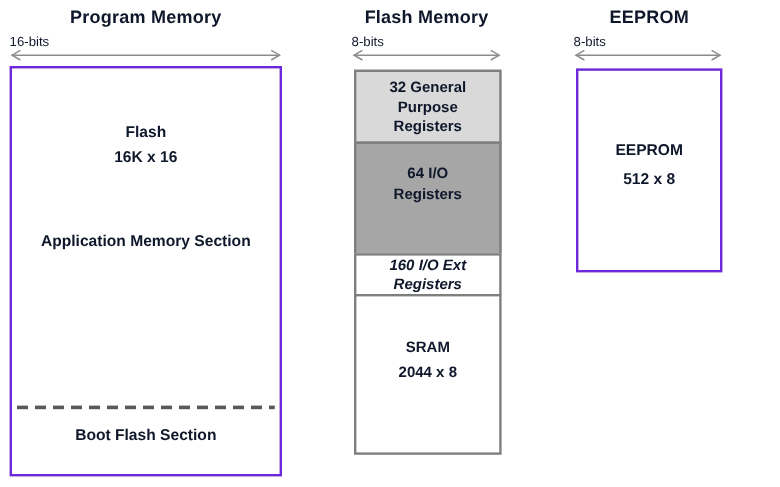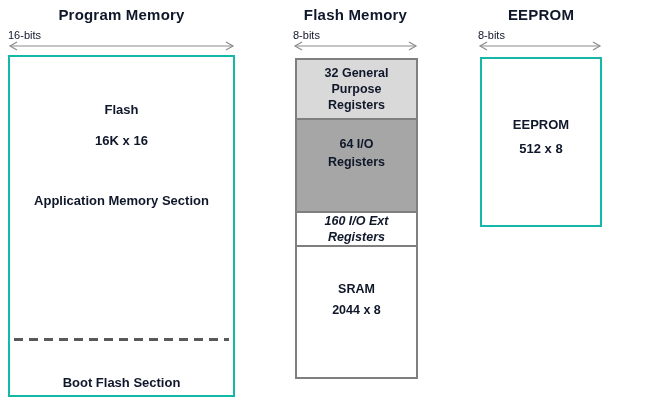--- a/index.html
+++ b/index.html
@@ -3,21 +3,21 @@
 <meta charset="utf-8">
 <style>
   html,body{margin:0;padding:0;background:#ffffff;}
   .canvas{
     position:relative;width:650px;height:406px;background:#ffffff;
     font-family:"Liberation Sans","DejaVu Sans",sans-serif;color:#0f172a;overflow:hidden;
   }
   .col-title{position:absolute;top:6px;font-weight:bold;font-size:15px;text-align:center;letter-spacing:.2px;}
   .bits-label{position:absolute;top:29px;font-weight:normal;font-size:11px;text-align:left;}
   .arrow{position:absolute;top:41px;height:10px;}
-  .mem-box{position:absolute;box-sizing:border-box;border:2px solid #14b8a6;background:#ffffff;}
+  .mem-box{position:absolute;box-sizing:border-box;border:2px solid #6d28d9;background:#ffffff;}
   .box-label{position:absolute;left:0;right:0;text-align:center;font-weight:bold;font-size:13px;line-height:15px;}
   .dashed-divider{
     position:absolute;left:4px;right:4px;top:281px;height:3px;
     background:repeating-linear-gradient(90deg,#595959 0 9px,transparent 9px 15px);
   }
   .dm-stack{position:absolute;left:295px;top:58px;width:123px;}
   .dm-block{
     position:relative;box-sizing:border-box;width:123px;border:2px solid #7f7f7f;
     display:flex;flex-direction:column;align-items:center;
     font-weight:bold;font-size:12.5px;text-align:center;background:#ffffff;
@@ -35,24 +35,24 @@
 
   <div class="col-title" style="left:8px;width:227px;">Program Memory</div>
   <div class="bits-label" style="left:8px;width:227px;">16-bits</div>
   <svg class="arrow" style="left:8px;" width="227" height="10" viewBox="0 0 227 10">
     <line x1="2" y1="5" x2="225" y2="5" stroke="#8c8c8c" stroke-width="1.2"></line>
     <polyline points="9,1 2,5 9,9" fill="none" stroke="#8c8c8c" stroke-width="1.2"></polyline>
     <polyline points="218,1 225,5 218,9" fill="none" stroke="#8c8c8c" stroke-width="1.2"></polyline>
   </svg>
   <div class="mem-box" style="left:8px;top:55px;width:227px;height:342px;">
     <div class="box-label" style="top:45px;">Flash</div>
-    <div class="box-label" style="top:76px;">16K x 16</div>
+    <div class="box-label" style="top:66px;">16K x 16</div>
     <div class="box-label" style="top:136px;">Application Memory Section</div>
     <div class="dashed-divider"></div>
-    <div class="box-label" style="top:318px;">Boot Flash Section</div>
+    <div class="box-label" style="top:298px;">Boot Flash Section</div>
   </div>
 
   <div class="col-title" style="left:293px;width:125px;">Flash Memory</div>
   <div class="bits-label" style="left:293px;width:125px;">8-bits</div>
   <svg class="arrow" style="left:293px;" width="125" height="10" viewBox="0 0 125 10">
     <line x1="2" y1="5" x2="123" y2="5" stroke="#8c8c8c" stroke-width="1.2"></line>
     <polyline points="9,1 2,5 9,9" fill="none" stroke="#8c8c8c" stroke-width="1.2"></polyline>
     <polyline points="116,1 123,5 116,9" fill="none" stroke="#8c8c8c" stroke-width="1.2"></polyline>
   </svg>
   <div class="dm-stack">

